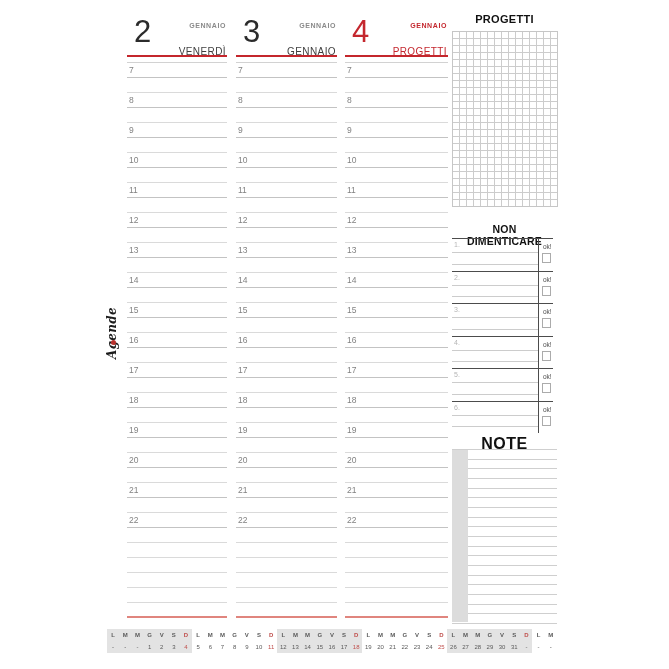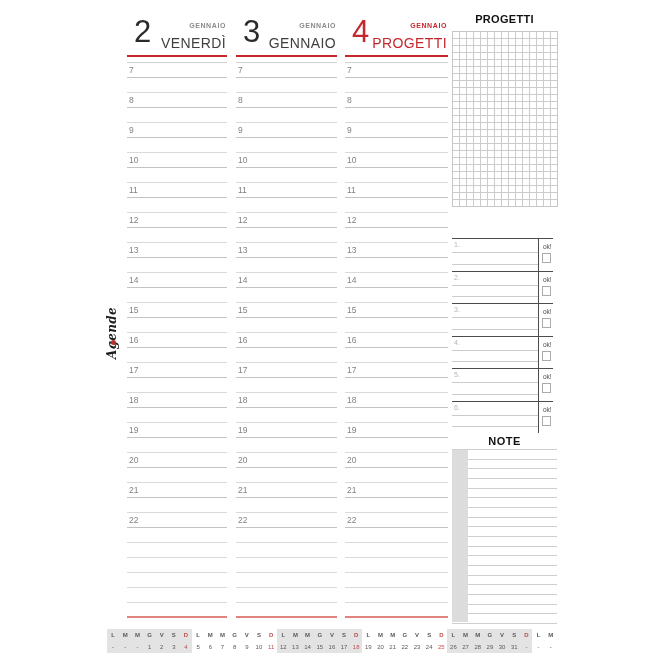--- a/index.html
+++ b/index.html
@@ -12,34 +12,34 @@
   .brand-text { position:absolute; left:-14px; top:22px; transform:rotate(-90deg); transform-origin:center;
     font-family:"DejaVu Serif", serif; font-style:italic; font-weight:bold; font-size:12px; color:#1c1c1c; letter-spacing:0.3px; }
   .brand-dot { position:absolute; left:11px; top:36px; width:5px; height:5px; border-radius:50%; background:#b8302c; }
 
   
   .day-col { position:absolute; top:0; height:620px; }
   .day-head { position:absolute; top:14px; left:0; right:0; height:43px; border-bottom:2px solid #c4262c; }
   .day-num { position:absolute; left:7px; top:2px; font-size:31px; font-weight:400; color:#2b2b2b; line-height:1; }
   .day-meta { position:absolute; right:1px; top:8px; text-align:right; }
   .day-month { font-size:7px; font-weight:700; letter-spacing:0.6px; color:#8a8a8a; }
-  .day-name { font-size:14px; font-weight:400; color:#3f3f3f; margin-top:6px; letter-spacing:0.4px; }
+  .day-name { font-size:10px; font-weight:400; color:#3f3f3f; margin-top:17px; letter-spacing:0.4px; }
   .holiday .day-num, .holiday .day-month, .holiday .day-name { color:#c4272e; }
 
   .hour-grid { position:absolute; top:62px; left:0; right:0; border-top:1px solid #d2d2d2; }
   .hrow { position:relative; height:15px; border-bottom:1px solid #dadada; }
   .hrow.lab { border-bottom:1px solid #c3c3c3; }
   .hlabel { position:absolute; left:2px; top:2px; font-size:8.5px; color:#828282; }
   .hrow.red-b { border-bottom:2px solid #e0857e; }
 
   
   .sec-title { position:absolute; left:452px; width:105px; text-align:center; font-weight:700; color:#111; }
   #projects-title { top:13px; font-size:11px; letter-spacing:0.3px; }
   #df-title { top:223px; font-size:10.5px; word-spacing:3px; letter-spacing:0.2px; }
-  #notes-title { top:435px; font-size:11px; letter-spacing:0.5px; }
+  #notes-title { top:435px; font-size:16px; letter-spacing:0.5px; }
 
   .pgrid { position:absolute; left:452px; top:31px; width:106px; height:176px;
     border:1px solid #c6c6c6;
     background-image:
       repeating-linear-gradient(to right, transparent 0 6px, #cccccc 6px 7px),
       repeating-linear-gradient(to bottom, transparent 0 6px, #cccccc 6px 7px); }
 
   .df-items { position:absolute; left:452px; top:238px; width:101px; height:195px; }
   .df-item { position:relative; height:32.5px; border-top:1.5px solid #4c4c4c; }
   .df-num { position:absolute; left:2px; top:2px; font-size:7px; color:#b5b5b5; }
@@ -311,20 +311,21 @@
           <div class="hrow"></div>
           <div class="hrow"></div>
           <div class="hrow red-b"></div>
         </div>
       </div>
     </div>
 
   <div class="sec-title" id="projects-title">PROGETTI</div>
   <div class="pgrid"></div>
 
+  <div class="sec-title" id="df-title">NON DIMENTICARE</div>
   <div class="df-items" id="df-items">
       <div class="df-item">
         <span class="df-num">1.</span>
         <div class="df-line1"></div>
         <div class="df-line2"></div>
         <div class="df-right">
           <span class="df-ok">ok!</span>
           <span class="df-box"></span>
         </div>
       </div>

